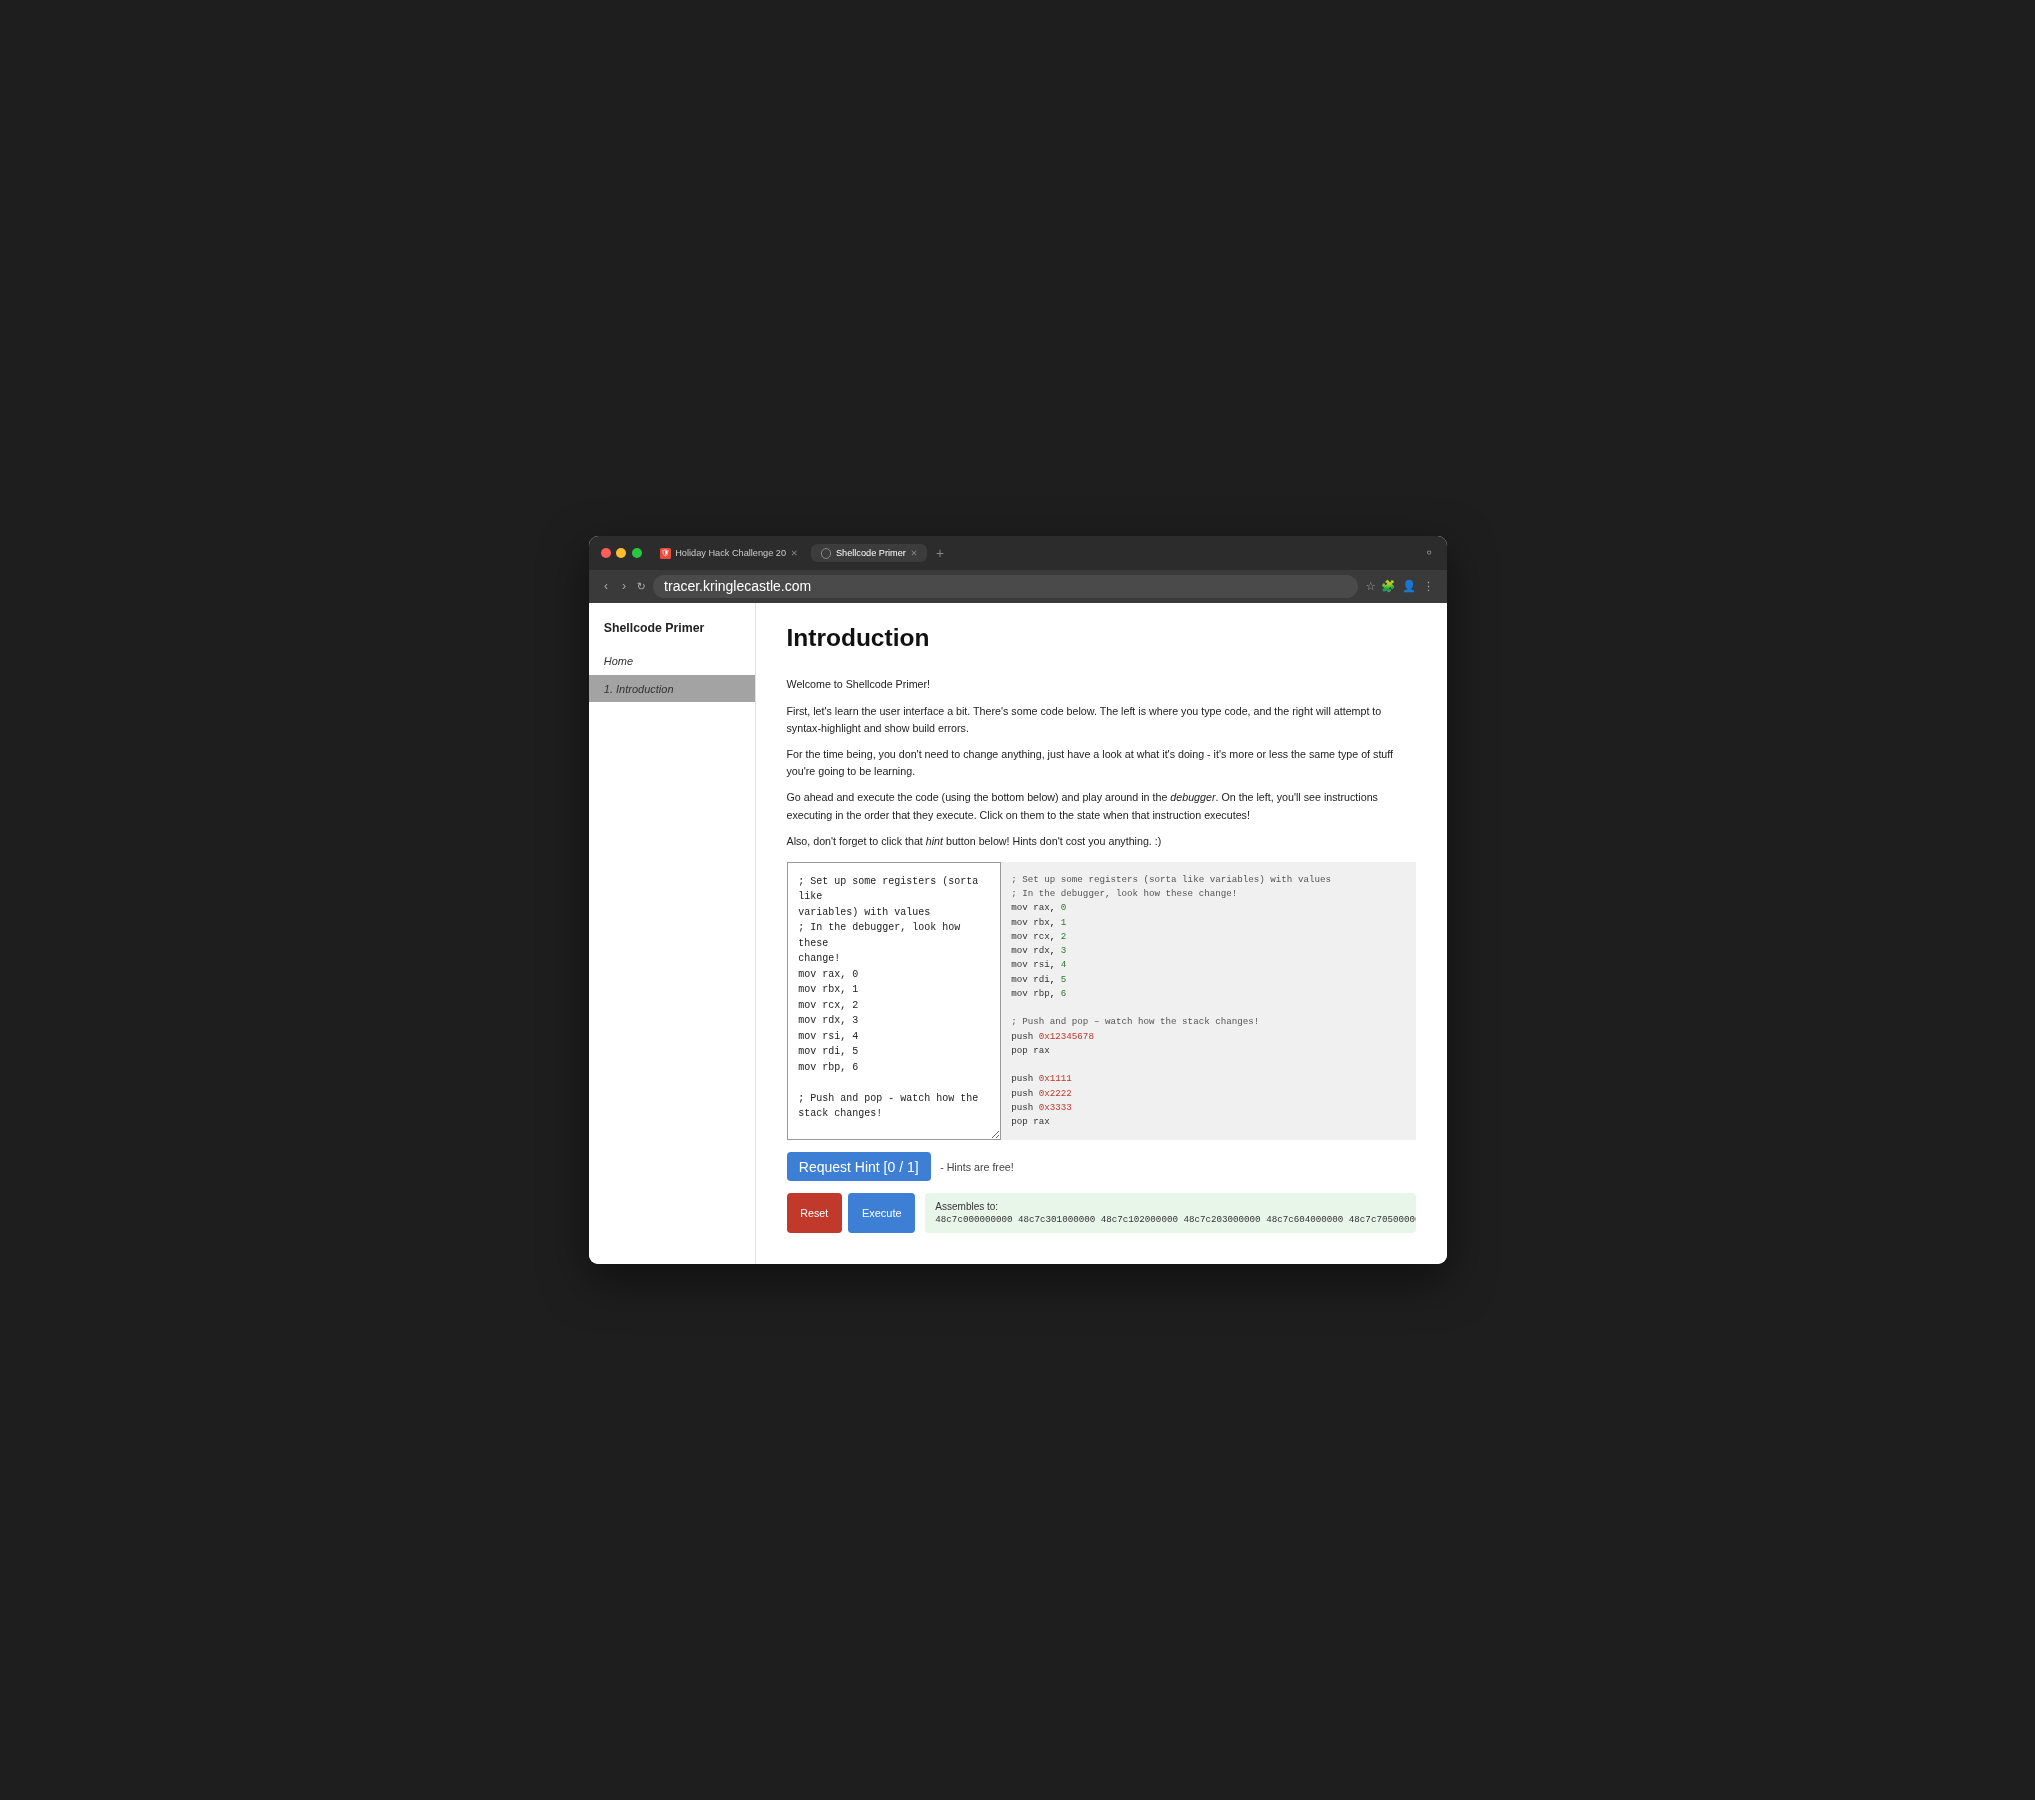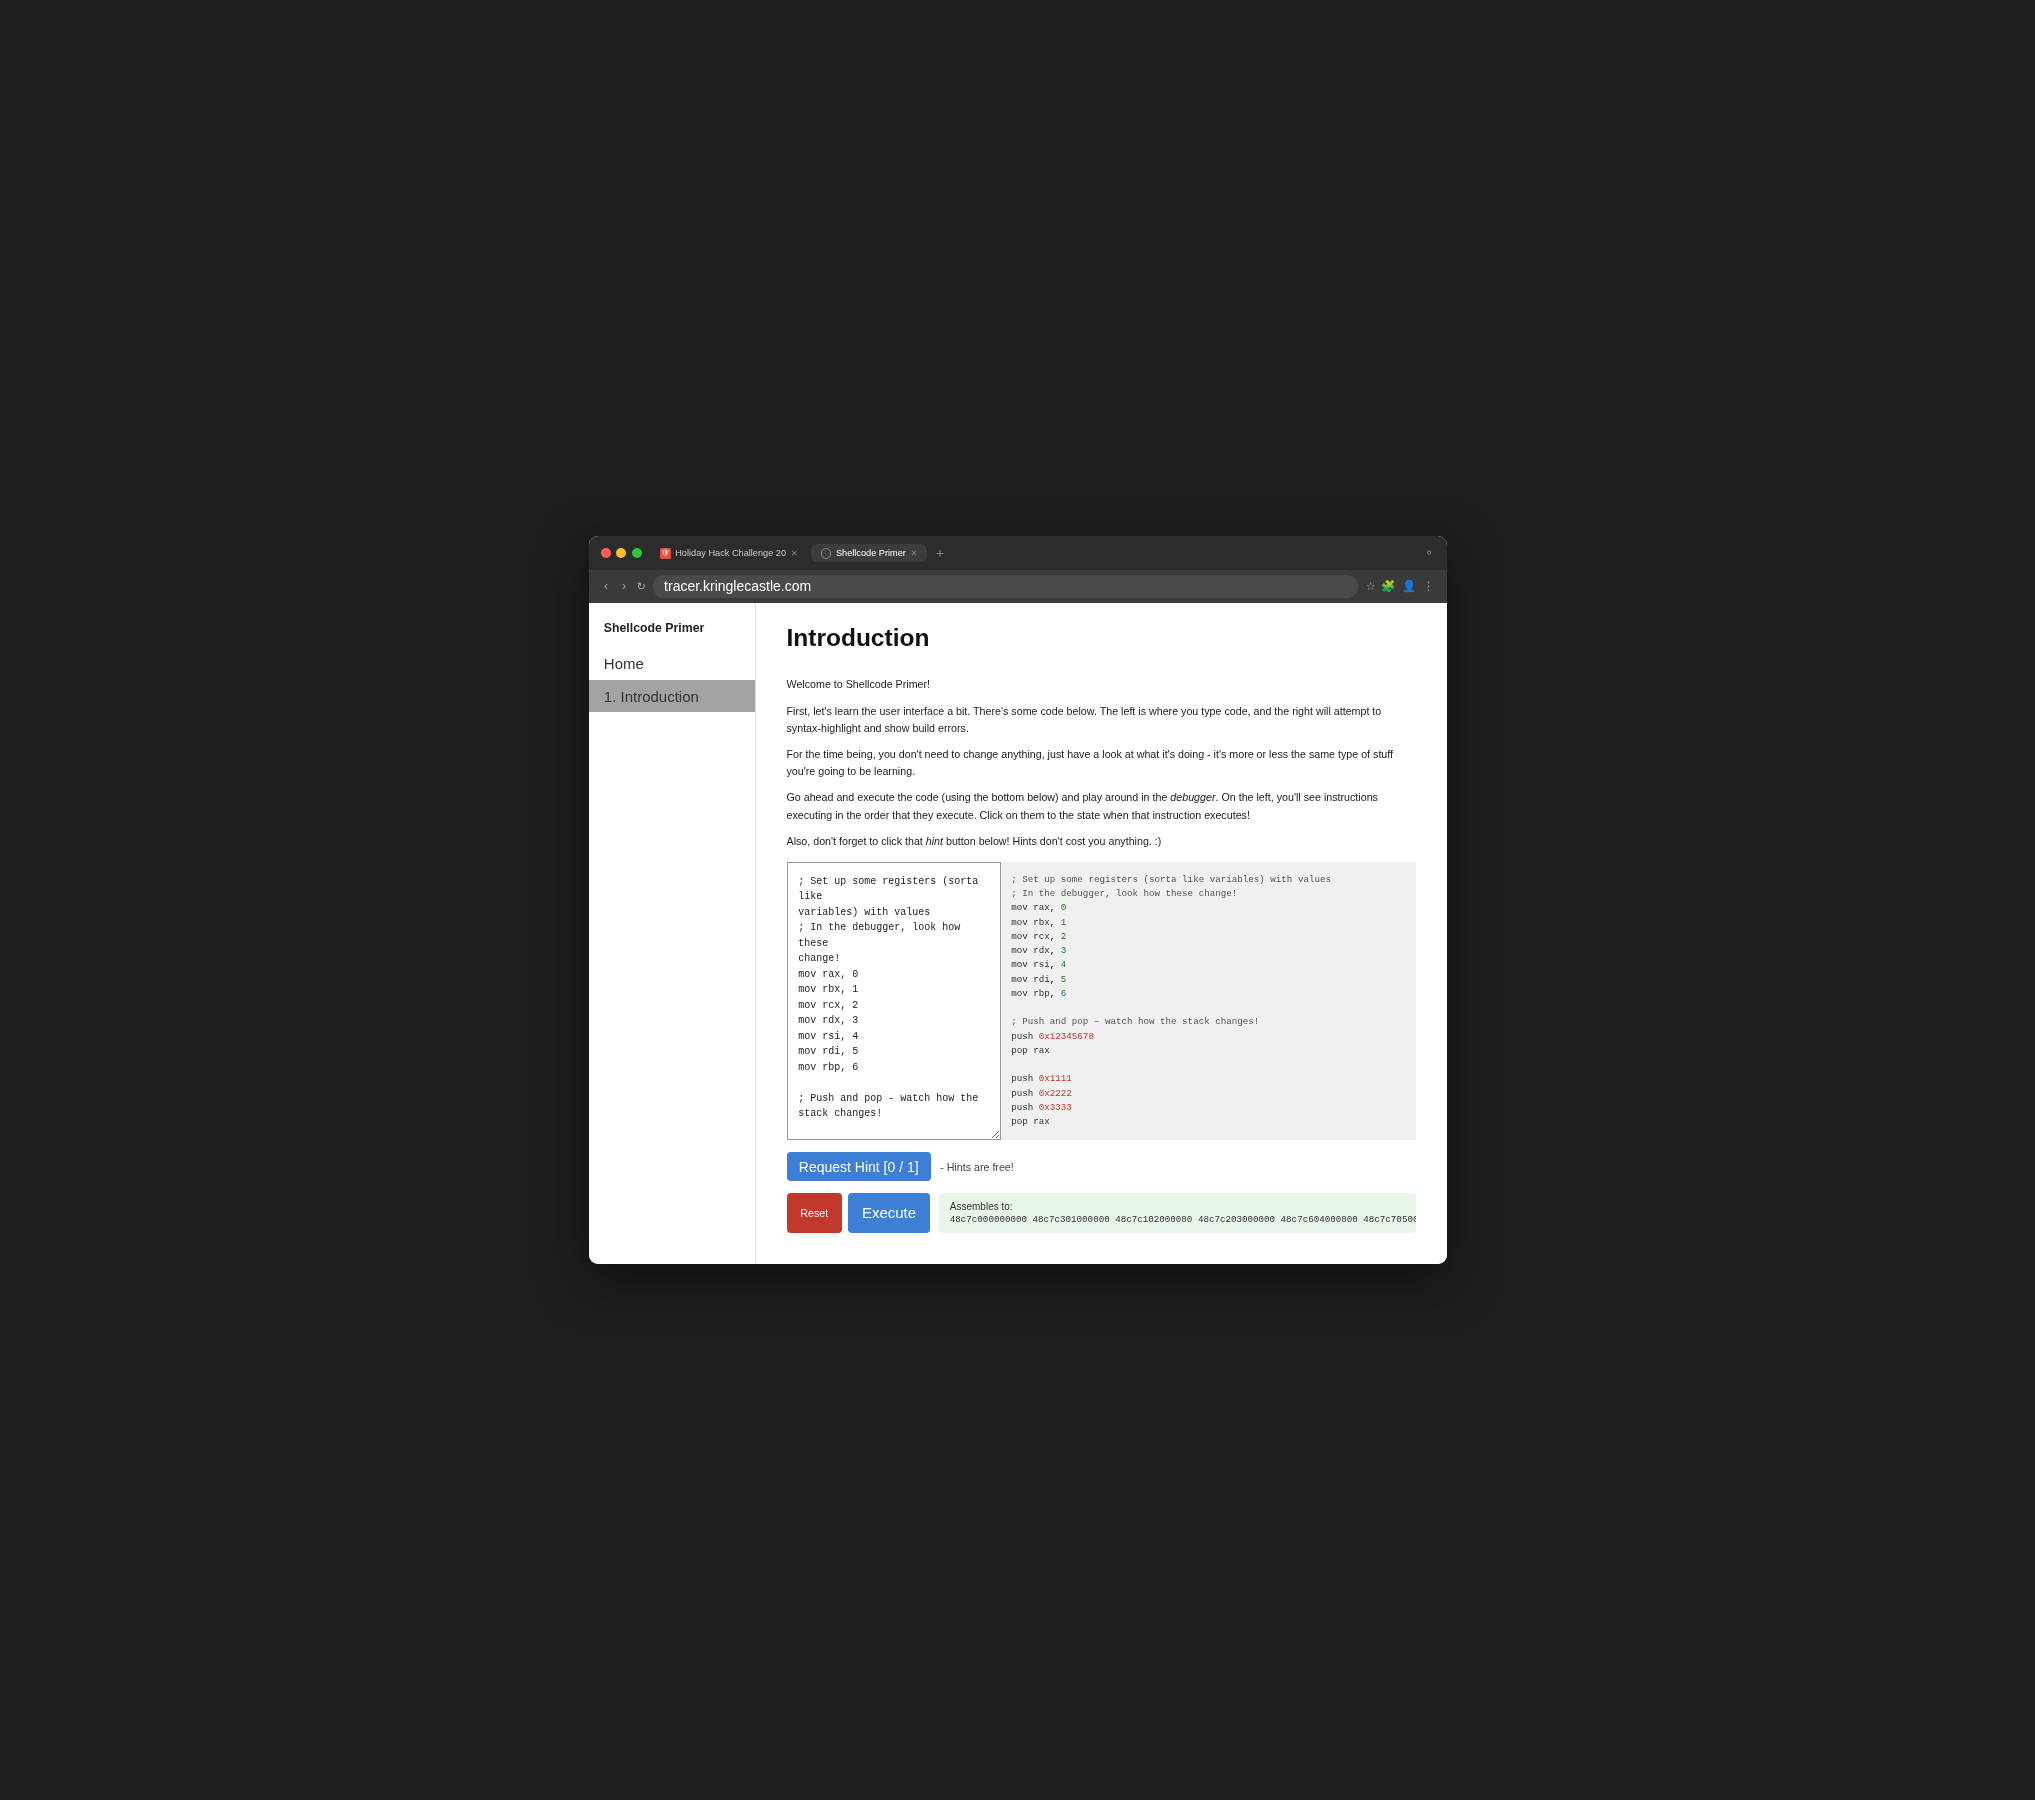--- a/index.html
+++ b/index.html
@@ -177,23 +177,24 @@
       color: #222;
       padding: 6.1px 15.3px 12.3px;
     }
 
     .sidebar-nav {
       list-style: none;
     }
 
     .sidebar-nav li {
       padding: 7.7px 15.3px;
-      font-size: 15px;
+      font-size: 11px;
       color: #333;
       cursor: pointer;
+      font-style: italic;
     }
 
     .sidebar-nav li.active {
       background: #a3a3a3;
       font-weight: 500;
     }
 
     
     .page-content {
       flex: 1;
@@ -312,21 +313,21 @@
       cursor: pointer;
       margin-right: 6.1px;
     }
 
     .btn-execute {
       background: #3c7fd4;
       color: #fff;
       border: none;
       border-radius: 3.8px;
       padding: 7.7px 13.8px;
-      font-size: 15px;
+      font-size: 11px;
       cursor: pointer;
       margin-right: 9.2px;
     }
 
     .assembles-box {
       flex: 1;
       background: #e8f5e9;
       border-radius: 3.8px;
       padding: 7.7px 10.7px;
       font-size: 9.2px;

